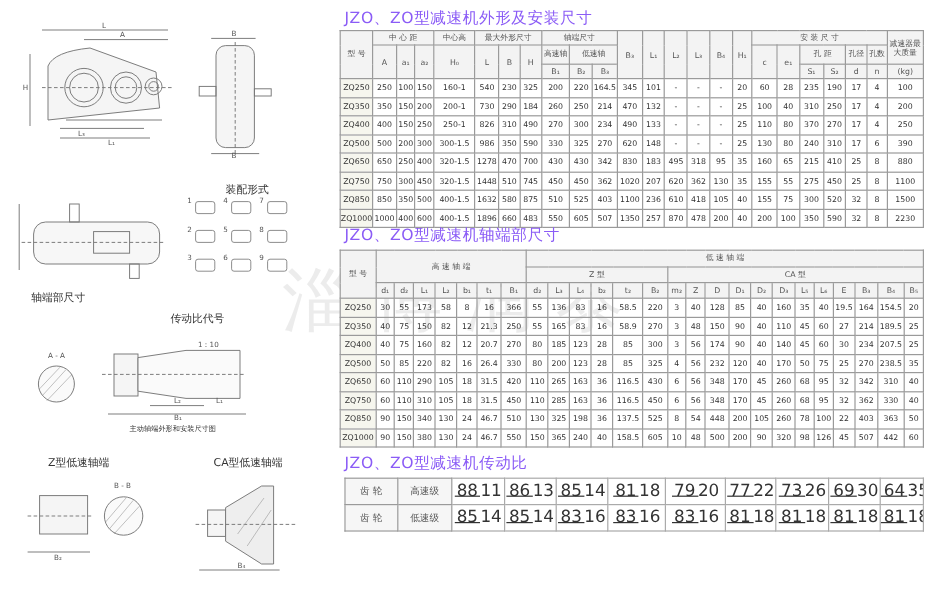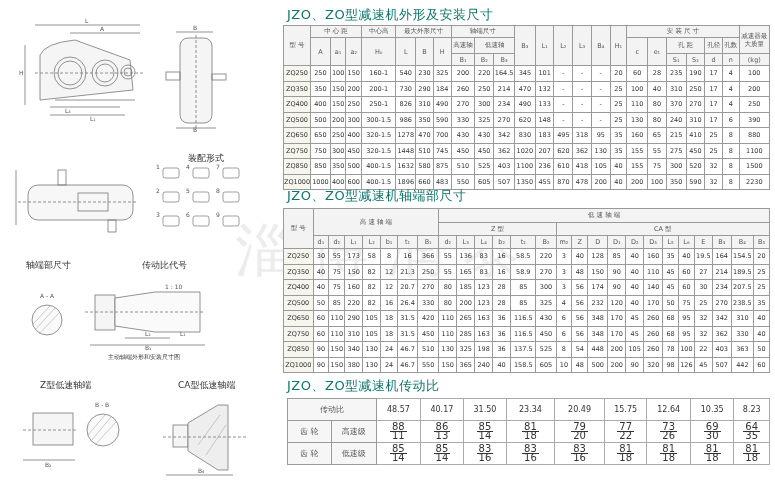--- a/index.html
+++ b/index.html
@@ -3,35 +3,35 @@
 <meta charset="utf-8">
 <style>
   * { box-sizing: border-box; margin: 0; padding: 0; }
   html, body { width: 775px; height: 500px; background: #ffffff; overflow: hidden; }
   body { position: relative; font-family: "DejaVu Sans", sans-serif; color: #333; }
 
   .drawing { position: absolute; }
   .caption { position: absolute; font-size: 9px; color: #333; white-space: nowrap; }
   .dim { font-size: 6px; fill: #555; font-family: "DejaVu Sans", sans-serif; }
 
-  .section-title { position: absolute; font-size: 13px; color: #0f766e; white-space: nowrap; letter-spacing: 0.5px; }
+  .section-title { position: absolute; font-size: 13px; color: #8b5cf6; white-space: nowrap; letter-spacing: 0.5px; }
 
   table.spec { position: absolute; border-collapse: collapse; table-layout: fixed; font-size: 6.5px; color: #333; }
   table.spec td, table.spec th { border: 1px solid #9a9a9a; text-align: center; vertical-align: middle; padding: 0; font-weight: normal; white-space: nowrap; overflow: hidden; }
   table.spec th { background: #f3f3f3; color: #555; }
   table.spec td.model { background: #f6f6ee; }
   table.spec tr.row { height: 15.5px; }
 
   #t1 { left: 283px; top: 25px; width: 487px; }
   #t2 { left: 283px; top: 208px; width: 487px; }
   #t3 { left: 287px; top: 398px; width: 483px; font-size: 8px; }
   #t3 td { border-color: #aaa; height: 22px; }
   #t3 th { background: #f6f6f6; }
 
-  .frac { display: inline-flex; flex-direction: column; align-items: center; line-height: 8px; font-size: 10px; }
+  .frac { display: inline-flex; flex-direction: row; align-items: center; line-height: 8px; font-size: 14px; }
   .frac .num { border-bottom: 1px solid #333; padding: 0 2px; }
 
   .watermark { position: absolute; left: 235px; top: 212px; font-size: 58px; color: rgba(200,200,200,0.35); letter-spacing: 18px; white-space: nowrap; pointer-events: none; font-family: "DejaVu Sans", sans-serif; }
 </style>
 </head>
 <body>
 
 <div class="watermark">淄博润泰</div>
 
 <svg class="drawing" style="left:15px;top:15px" width="135" height="110" viewBox="0 0 135 110">
@@ -101,21 +101,21 @@
       <text class="dim" x="61" y="7">7</text>
     <text class="dim" x="1" y="31">2</text>
       <text class="dim" x="31" y="31">5</text>
       <text class="dim" x="61" y="31">8</text>
     <text class="dim" x="1" y="55">3</text>
       <text class="dim" x="31" y="55">6</text>
       <text class="dim" x="61" y="55">9</text>
   </g>
 </svg>
 
-<div class="caption" style="left:26px;top:259px">轴端部尺寸</div>
+<div class="caption" style="left:26px;top:242px">轴端部尺寸</div>
 <div class="caption" style="left:142px;top:259px">传动比代号</div>
 
 <svg class="drawing" style="left:25px;top:290px" width="45" height="50" viewBox="0 0 45 50">
   <circle cx="22" cy="30" r="15" fill="#fafafa" stroke="#777" stroke-width="0.8"></circle>
   <g stroke="#999" stroke-width="0.5">
       <line x1="10" y1="40" x2="30" y2="18"></line>
       <line x1="14" y1="44" x2="35" y2="22"></line>
       <line x1="8" y1="34" x2="25" y2="16"></line>
     </g>
   <text class="dim" x="15" y="8">A - A</text>
@@ -429,21 +429,21 @@
         <td>400</td>
         <td>600</td>
         <td>400-1.5</td>
         <td>1896</td>
         <td>660</td>
         <td>483</td>
         <td>550</td>
         <td>605</td>
         <td>507</td>
         <td>1350</td>
-        <td>455</td>
+        <td>257</td>
         <td>870</td>
         <td>478</td>
         <td>200</td>
         <td>40</td>
         <td>200</td>
         <td>100</td>
         <td>350</td>
         <td>590</td>
         <td>32</td>
         <td>8</td>
@@ -757,32 +757,20 @@
       <col style="width:43px">
       <col style="width:42px">
       <col style="width:48px">
       <col style="width:49px">
       <col style="width:42px">
       <col style="width:43px">
       <col style="width:43px">
       <col style="width:35px">
   </colgroup>
   <tbody>
-    <tr id="t3-ratios">
-        <th colspan="2">传动比</th>
-        <td>48.57</td>
-        <td>40.17</td>
-        <td>31.50</td>
-        <td>23.34</td>
-        <td>20.49</td>
-        <td>15.75</td>
-        <td>12.64</td>
-        <td>10.35</td>
-        <td>8.23</td>
-      </tr>
     <tr id="t3-high">
         <th>齿 轮</th>
         <th>高速级</th>
         <td><span class="frac">
             <span class="num">88</span>
             <span>11</span>
           </span></td>
         <td><span class="frac">
             <span class="num">86</span>
             <span>13</span>

